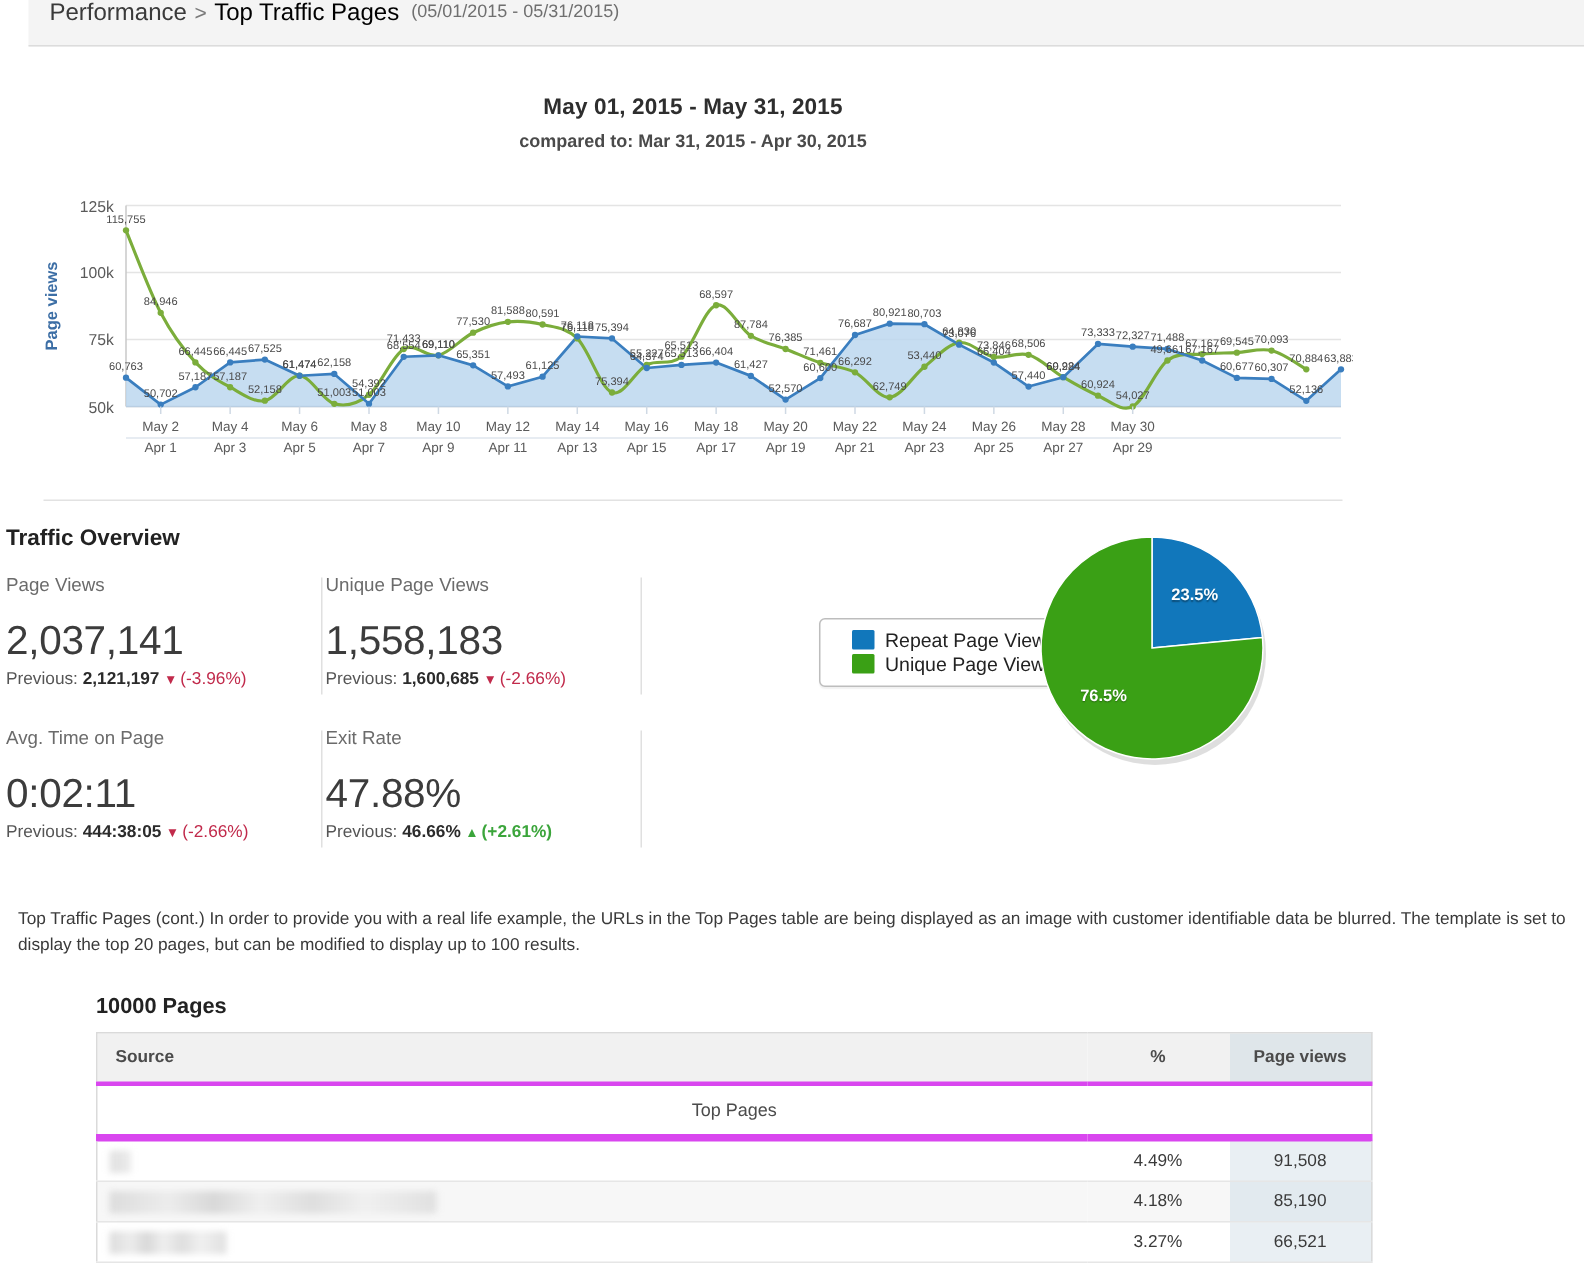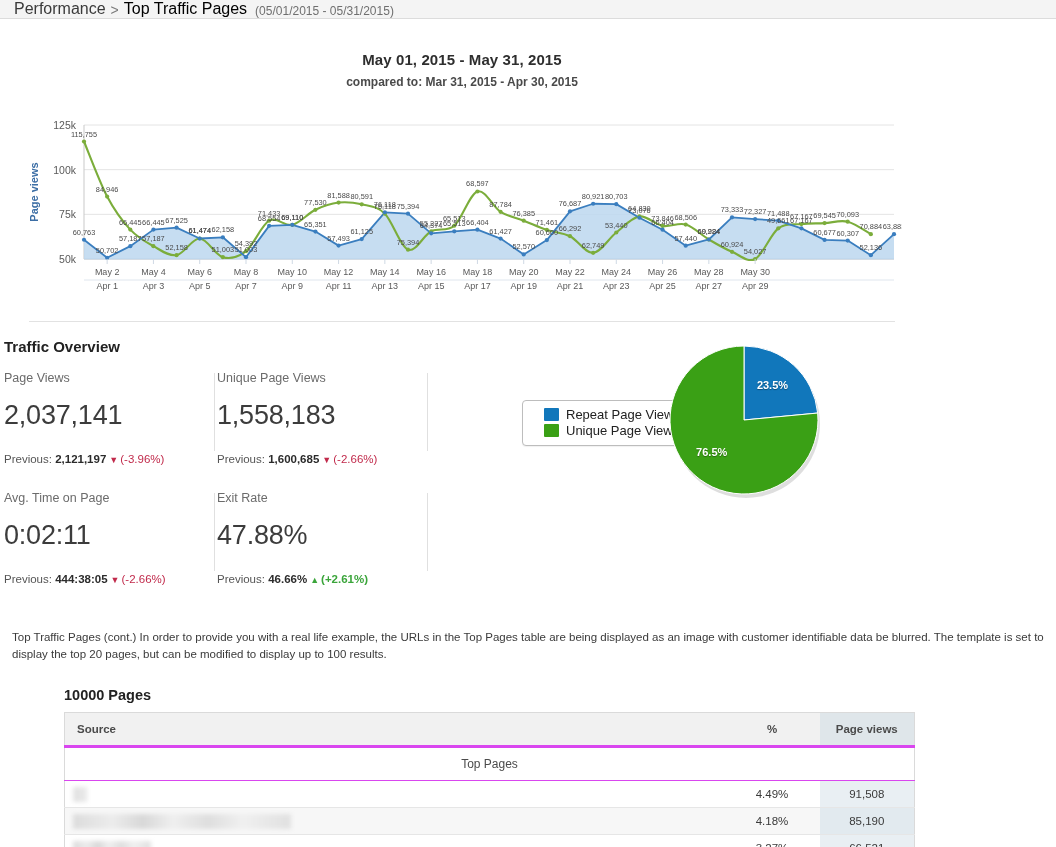--- a/index.html
+++ b/index.html
@@ -7,26 +7,27 @@
   body {
     width:1056px; height:847px;
     background:#ffffff;
     font-family:"Liberation Sans","DejaVu Sans",sans-serif;
     color:#333;
     overflow:hidden;
   }
 
   
   .breadcrumb-bar {
-    height:19px;
+    height:31px;
     background:#f4f4f4;
     border-bottom:1px solid #dcdcdc;
-    display:flex; align-items:flex-end;
+    display:flex; align-items:flex-start;
     padding-left:14px;
     white-space:nowrap;
+    margin-left:19px;
   }
   .bc-root { font-size:16px; color:#3a3a3a; }
   .bc-sep { font-size:14px; color:#7a7a7a; margin:0 5px; }
   .bc-leaf { font-size:16px; color:#000000; }
   .bc-range { font-size:12px; color:#6f6f6f; margin-left:8px; }
 
   
   .report { position:relative; width:924px; }
 
   .chart-title {
@@ -53,20 +54,21 @@
     width:866px; margin:14px auto 0 auto;
     border-top:1px solid #e2e2e2;
   }
 
   
   .overview {
     position:relative;
     width:970px; margin:0 auto;
     padding-top:16px;
     display:flex;
+    gap:24px;
   }
   .overview-left { width:520px; }
   .ov-head {
     font-size:15px; font-weight:bold; color:#222;
     margin:0 0 16px 4px;
   }
   .metric-grid { display:flex; flex-wrap:wrap; }
   .metric {
     width:213px;
     padding:0 0 0 4px;
@@ -76,21 +78,21 @@
   .metric.bordered::after {
     content:"";
     position:absolute; right:-2px; top:2px;
     width:1px; height:78px; background:#e0e0e0;
   }
   .metric-label { font-size:12.5px; color:#6b6b6b; }
   .metric-value {
     font-size:27px; color:#3c3c3c; font-weight:normal;
     line-height:1.18; margin-top:15px; letter-spacing:-.2px;
   }
-  .metric-prev { font-size:11.5px; color:#555; margin-top:21px; white-space:nowrap; }
+  .metric-prev { font-size:11.5px; color:#555; margin-top:3px; white-space:nowrap; }
   .metric-prev b { color:#2b2b2b; }
   .arrow { font-size:9px; margin:0 2px 0 3px; }
   .arrow.down { color:#c12a4b; }
   .arrow.up { color:#3ba53b; }
   .delta.neg { color:#c12a4b; }
   .delta.pos { color:#3ba53b; font-weight:bold; }
 
   
   .pie-area { position:relative; flex:1; }
   .pie-legend {
@@ -124,21 +126,21 @@
     font-size:14.5px; font-weight:bold; color:#222; margin-bottom:9px;
   }
   table.toppages {
     width:850px; border-collapse:collapse;
     background:#fff; border:1px solid #dadada;
     table-layout:fixed;
   }
   table.toppages .caption-row td {
     background:#fbfbfb;
     font-size:12px; color:#4b4b4b;
-    padding:9px 12px; border-bottom:1px solid #d946ef;
+    padding:9px 12px; border-bottom:5px solid #d946ef;
   }
   table.toppages thead th {
     background:#f1f1f1;
     font-size:11.5px; font-weight:bold; color:#4b4b4b;
     padding:10px 12px;
     border-bottom:3px solid #d946ef;
     text-align:center;
   }
   table.toppages thead th.c-source { text-align:left; }
   table.toppages thead th.c-pv { background:#dfe6ea; }

